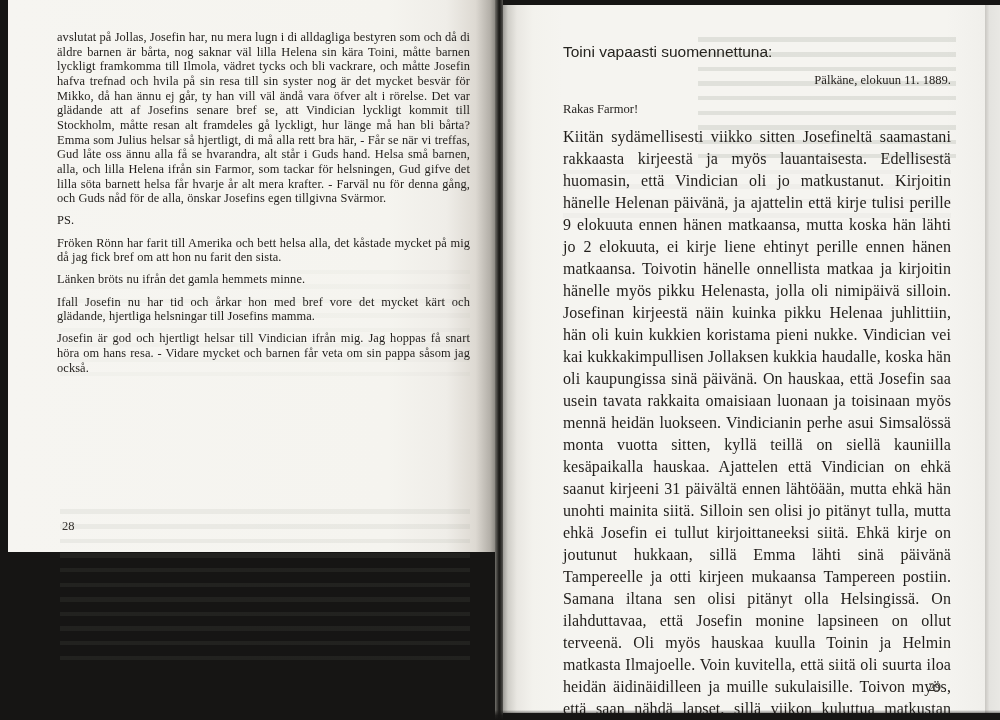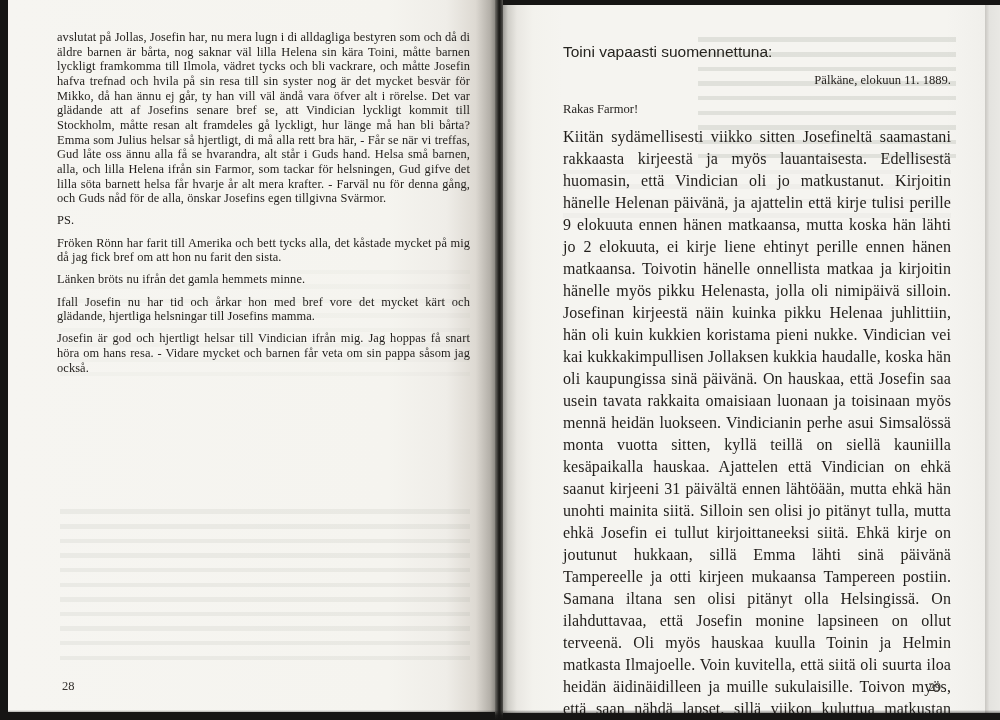--- a/index.html
+++ b/index.html
@@ -10,21 +10,21 @@
     overflow:hidden;
     font-family:"Liberation Serif", serif;
   }
 
   
   .page {
     position:absolute;
     color:#201d1a;
   }
   .page-left {
-    left:8px; top:0; width:487px; height:712px;
+    left:8px; top:0; width:487px; height:552px;
     background:linear-gradient(to right,
       #f6f5f1 0%, #f5f4ef 78%, #efede8 90%, #ddd9d2 96%, #b3afa8 99%, #8d8a84 100%);
   }
   .page-right {
     left:503px; top:5px; width:482px; height:708px;
     background:linear-gradient(to right,
       #9e9c97 0px, #cfcdc7 5px, #e9e7e2 14px, #f3f2ed 30px,
       #f5f4f0 60px, #f5f4f0 92%, #f0efeb 100%);
   }
   .gutter {
@@ -104,21 +104,21 @@
 
 <div class="spread">
 
   <div class="page page-left">
     <div class="bleed bleed-left-mid"></div>
     <div class="bleed bleed-left-lower"></div>
 
     <div class="text-block left-text">
       <p>avslutat på Jollas, Josefin har, nu mera lugn i di alldagliga bestyren som och då di äldre barnen är bårta, nog saknar väl lilla Helena sin kära Toini, måtte barnen lyckligt framkomma till Ilmola, vädret tycks och bli vackrare, och måtte Josefin hafva trefnad och hvila på sin resa till sin syster nog är det mycket besvär för Mikko, då han ännu ej går, ty han vill väl ändå vara öfver alt i rörelse. Det var glädande att af Josefins senare bref se, att Vindician lyckligt kommit till Stockholm, måtte resan alt framdeles gå lyckligt, hur länge må han bli bårta? Emma som Julius helsar så hjertligt, di må alla rett bra här, - Får se när vi treffas, Gud låte oss ännu alla få se hvarandra, alt står i Guds hand. Helsa små barnen, alla, och lilla Helena ifrån sin Farmor, som tackar för helsningen, Gud gifve det lilla söta barnett helsa får hvarje år alt mera krafter. - Farväl nu för denna gång, och Guds nåd för de alla, önskar Josefins egen tillgivna Svärmor.</p>
       <p class="ps">PS.</p>
-      <p>Fröken Rönn har farit till Amerika och bett tycks alla, det kåstade mycket på mig då jag fick bref om att hon nu farit den sista.</p>
+      <p>Fröken Rönn har farit till Amerika och bett helsa alla, det kåstade mycket på mig då jag fick bref om att hon nu farit den sista.</p>
       <p>Länken bröts nu ifrån det gamla hemmets minne.</p>
       <p>Ifall Josefin nu har tid och årkar hon med bref vore det mycket kärt och glädande, hjertliga helsningar till Josefins mamma.</p>
       <p>Josefin är god och hjertligt helsar till Vindician ifrån mig. Jag hoppas få snart höra om hans resa. - Vidare mycket och barnen får veta om sin pappa såsom jag också.</p>
     </div>
 
     <div class="page-number left">28</div>
   </div>
 
   <div class="gutter"></div>
 

